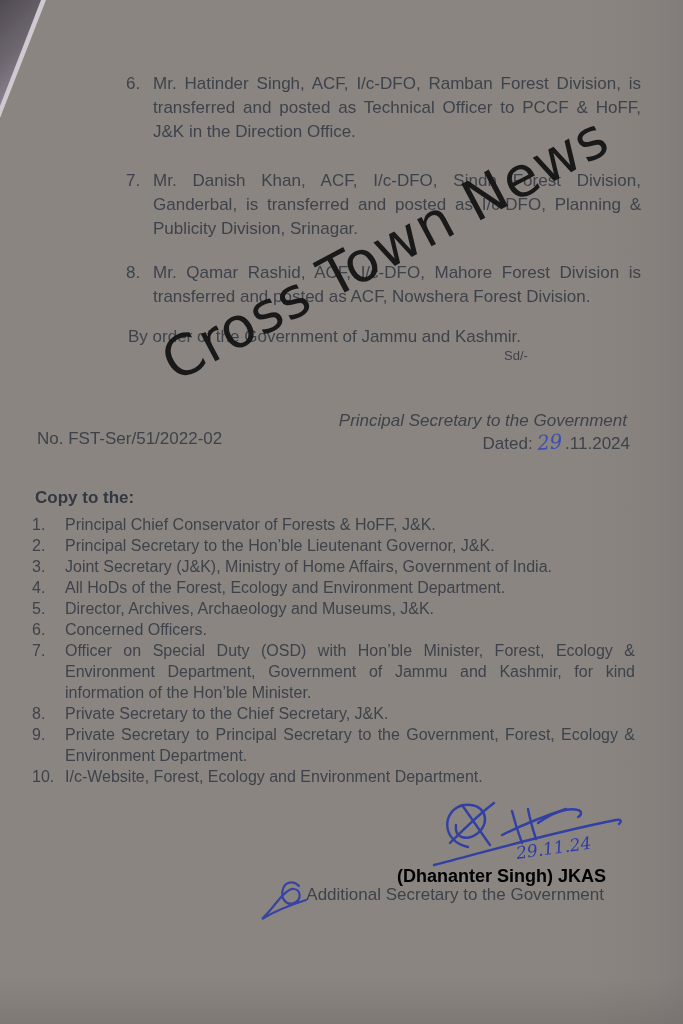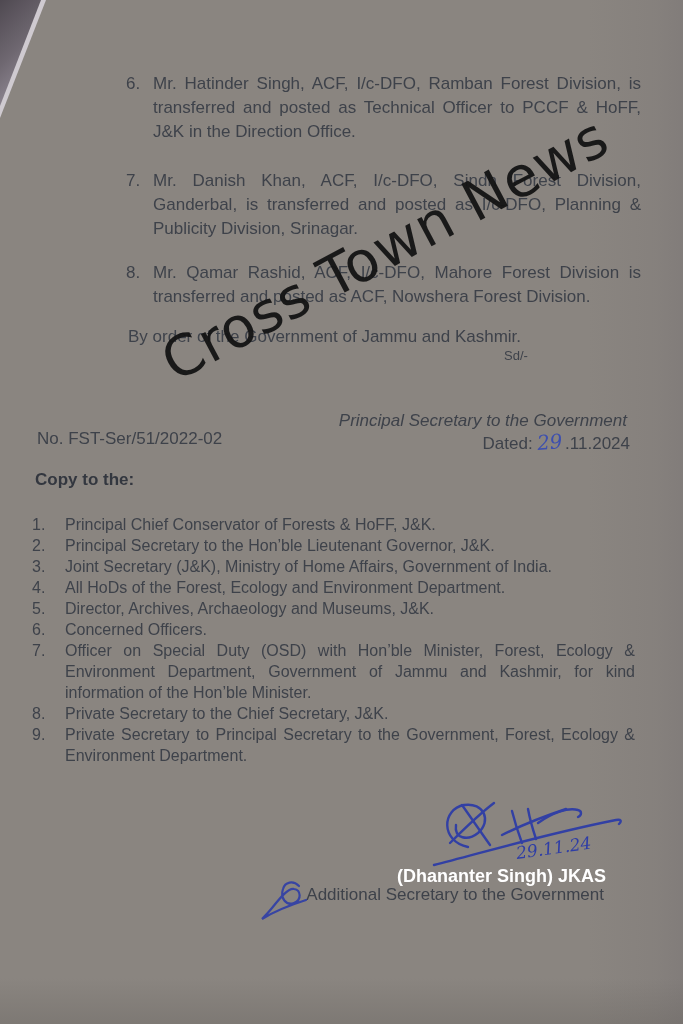--- a/index.html
+++ b/index.html
@@ -28,36 +28,36 @@
   .byorder{position:absolute;left:128px;top:327px;font-size:17px;text-align:right;}
 
   .sd{position:absolute;left:504px;top:348px;font-size:13px;}
   .sig1-name{position:absolute;top:386px;right:56px;font-size:18px;font-weight:bold;color:#33373f;}
   .sig1-title{position:absolute;top:411px;right:56px;font-size:17px;font-style:italic;}
   .refno{position:absolute;left:37px;top:429px;font-size:17px;}
   .dated-row{position:absolute;top:432px;right:53px;font-size:17px;}
   .hand-day{display:inline-block;font-family:"DejaVu Serif",serif;font-style:italic;
     font-size:20px;color:#3d4fae;transform:rotate(-5deg);margin:0 3px 0 4px;line-height:1;}
 
-  .copy-heading{position:absolute;left:35px;top:470px;font-size:17px;font-weight:bold;color:#33373f;}
+  .copy-heading{position:absolute;left:35px;top:488px;font-size:17px;font-weight:bold;color:#33373f;}
   .copy-list{position:absolute;left:32px;top:514px;width:610px;}
   .crow{display:flex;font-size:16px;line-height:21px;}
   .cnum{width:33px;flex:none;}
   .ctext{width:570px;flex:none;text-align:justify;}
 
   .watermark{
     position:absolute;left:385px;top:249px;white-space:nowrap;
     transform:translate(-50%,-50%) rotate(-28deg);
     font-family:"DejaVu Sans",sans-serif;font-size:56px;font-weight:400;
     letter-spacing:1px;color:#131313;opacity:0.94;z-index:5;
   }
 
   .sig-ink{position:absolute;left:420px;top:793px;z-index:4;}
   .scribble-ink{position:absolute;left:252px;top:876px;z-index:4;}
-  .sig2-name{position:absolute;top:866px;right:77px;font-size:18px;font-weight:bold;color:#ffffff;}
+  .sig2-name{position:absolute;top:866px;right:77px;font-size:18px;font-weight:bold;color:#000000;}
   .sig2-title{position:absolute;top:885px;right:79px;font-size:17px;margin-left:20px;}
 
   svg text.hand{font-family:"DejaVu Serif",serif;font-style:italic;fill:#2e3da6;}
 </style>
 </head>
 <body>
 
 <div class="page">
 
   <div class="shade-right"></div>
@@ -117,20 +117,24 @@
         <span class="ctext">Officer on Special Duty (OSD) with Hon’ble Minister, Forest, Ecology &amp; Environment Department, Government of Jammu and Kashmir, for kind information of the Hon’ble Minister.</span>
       </div>
     <div class="crow">
         <span class="cnum">8.</span>
         <span class="ctext">Private Secretary to the Chief Secretary, J&amp;K.</span>
       </div>
     <div class="crow">
         <span class="cnum">9.</span>
         <span class="ctext">Private Secretary to Principal Secretary to the Government, Forest, Ecology &amp; Environment Department.</span>
       </div>
+    <div class="crow">
+        <span class="cnum">10.</span>
+        <span class="ctext">I/c-Website, Forest, Ecology and Environment Department.</span>
+      </div>
   </div>
 
   <div class="watermark">Cross Town News</div>
 
   <svg class="sig-ink" width="214" height="94" viewBox="0 0 214 94">
     <g fill="none" stroke="#2e3da6" stroke-width="2.4" stroke-linecap="round" opacity="0.95">
       <path d="M48,54 C20,48 22,16 44,12 C64,9 72,28 58,40 C48,48 34,46 36,32"></path>
       <path d="M30,50 C44,36 58,22 74,10"></path>
       <path d="M42,12 C52,26 60,38 70,52"></path>
       <path d="M92,18 C95,30 99,42 102,50"></path>

